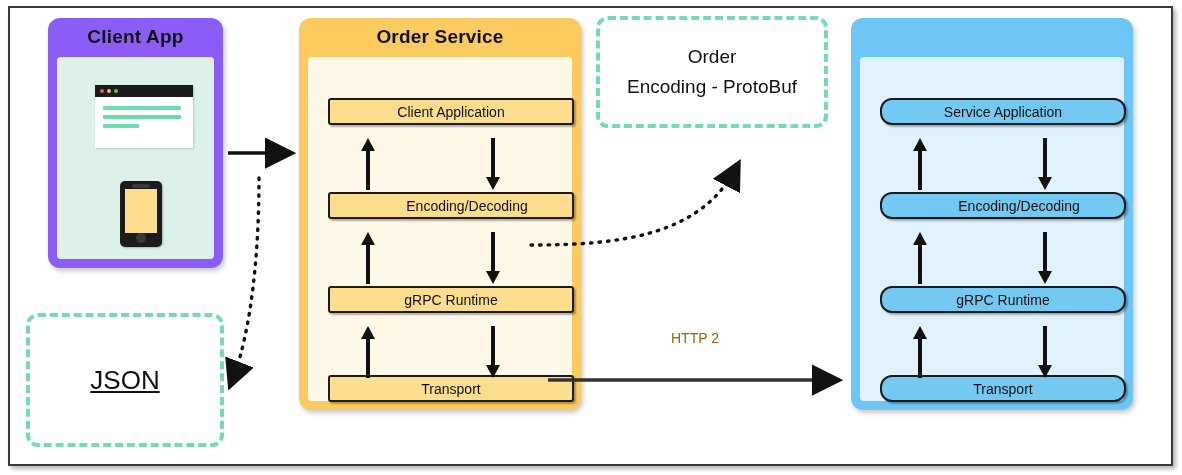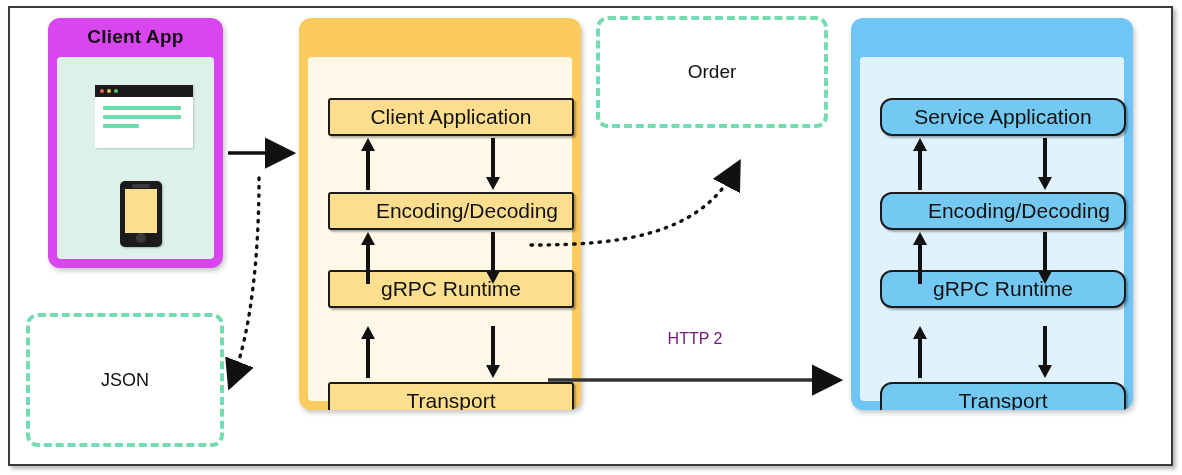--- a/index.html
+++ b/index.html
@@ -16,21 +16,21 @@
   
   .panel{position:absolute;border-radius:12px;box-sizing:border-box;
          box-shadow:2px 3px 5px rgba(0,0,0,.22);overflow:hidden;}
   .panel-title{
     text-align:center;font-weight:bold;font-size:19px;color:#111;
     letter-spacing:.2px;line-height:1;padding-top:9px;height:30px;box-sizing:border-box;
   }
   .panel-body{position:absolute;left:9px;right:9px;bottom:9px;top:39px;border-radius:4px;}
 
   
-  #client-app{left:48px;top:18px;width:175px;height:250px;background:#d946ef;}
+  #client-app{left:48px;top:18px;width:175px;height:250px;background:#8b5cf6;}
   #client-app .panel-body{background:#DCF2E8;}
 
   .browser{position:absolute;left:38px;top:28px;width:98px;height:63px;background:#ffffff;
            box-shadow:1px 1px 2px rgba(0,0,0,.18);}
   .browser-bar{height:12px;background:#1b1b1b;position:relative;}
   .dot{position:absolute;top:4px;width:4px;height:4px;border-radius:50%;}
   .dot.r{left:5px;background:#e8614d;}
   .dot.y{left:12px;background:#e8c14d;}
   .dot.g{left:19px;background:#58c45c;}
   .line{position:absolute;left:8px;height:4px;background:#6BDCAC;border-radius:1px;}
@@ -46,31 +46,31 @@
               background:#3a3a3a;}
 
   
   #order-service{left:299px;top:18px;width:282px;height:392px;background:#FBCB5F;}
   #order-service .panel-body{background:#FEF8E8;}
   
   #payment-service{left:851px;top:18px;width:282px;height:392px;background:#6DC6F5;}
   #payment-service .panel-body{background:#E0F2FD;}
 
   .layer{
-    position:absolute;left:20px;width:246px;height:38px;box-sizing:border-box;
+    position:absolute;left:20px;width:246px;height:27px;box-sizing:border-box;
     border:2px solid #1b1b1b;border-radius:3px;
     display:flex;align-items:center;justify-content:center;
-    font-size:21px;color:#111;box-shadow:2px 2px 2px rgba(0,0,0,.3);
+    font-size:14px;color:#111;box-shadow:2px 2px 2px rgba(0,0,0,.3);
   }
   .orange-layer{background:#FCDE8E;}
   .blue-layer{background:#74C9F2;border-radius:12px;}
   .ly1{top:41px;}
   .ly2{top:135px;padding-left:32px;}
-  .ly3{top:213px;}
-  .ly4{top:325px;}
+  .ly3{top:229px;}
+  .ly4{top:318px;}
 
   
   .varrow{position:absolute;width:10px;}
   .varrow .shaft{position:absolute;left:3px;width:4px;background:#111;}
   .varrow .head{position:absolute;left:-2px;width:0;height:0;border-left:7px solid transparent;
                 border-right:7px solid transparent;}
   .varrow.up .head{border-bottom:13px solid #111;top:0;}
   .varrow.up .shaft{top:11px;bottom:0;}
   .varrow.down .head{border-top:13px solid #111;bottom:0;}
   .varrow.down .shaft{top:0;bottom:11px;}
@@ -82,28 +82,28 @@
 
   
   .note{
     position:absolute;box-sizing:border-box;border:4px dashed #74DCB0;border-radius:12px;
     background:#ffffff;display:flex;flex-direction:column;align-items:center;
     justify-content:center;color:#111;text-align:center;
   }
   #protobuf-note{left:596px;top:16px;width:232px;height:112px;}
   #protobuf-note .nl{font-size:19px;line-height:30px;}
   #json-note{left:26px;top:313px;width:198px;height:134px;}
-  #json-note .nl{font-size:18px;}
+  #json-note .nl{font-size:26px;text-decoration:underline;}
 
   
   .svg-layer{position:absolute;left:0;top:0;width:1182px;height:475px;pointer-events:none;}
 
   .http2-label{
     position:absolute;left:645px;top:330px;width:100px;text-align:center;
-    font-size:16px;color:#701a75;
+    font-size:14px;color:#a16207;
   }
 </style>
 </head>
 <body>
 
 <div id="canvas">
   <div class="frame"></div>
 
   <div class="panel" id="client-app">
     <div class="panel-title">Client App</div>
@@ -120,20 +120,21 @@
       </div>
       <div class="phone">
         <div class="phone-notch"></div>
         <div class="phone-screen"></div>
         <div class="phone-home"></div>
       </div>
     </div>
   </div>
 
   <div class="panel" id="order-service">
+    <div class="panel-title">Order Service</div>
     <div class="panel-body">
       <div class="layer orange-layer ly1">Client Application</div>
       <div class="layer orange-layer ly2">Encoding/Decoding</div>
       <div class="layer orange-layer ly3">gRPC Runtime</div>
       <div class="layer orange-layer ly4">Transport</div>
 
       <div class="varrow up av1 col-left">
           <span class="head"></span>
           <span class="shaft"></span>
         </div>
@@ -189,20 +190,21 @@
         </div>
       <div class="varrow down av3 col-right">
           <span class="shaft"></span>
           <span class="head"></span>
         </div>
     </div>
   </div>
 
   <div class="note" id="protobuf-note">
     <div class="nl">Order</div>
+    <div class="nl">Encoding - ProtoBuf</div>
   </div>
 
   <div class="note" id="json-note">
     <div class="nl">JSON</div>
   </div>
 
   <svg class="svg-layer">
     <defs>
       <marker id="solidHead" markerWidth="9" markerHeight="9" refX="7.5" refY="4.5" orient="auto">
         <path d="M0,0 L9,4.5 L0,9 z" fill="#111"></path>

